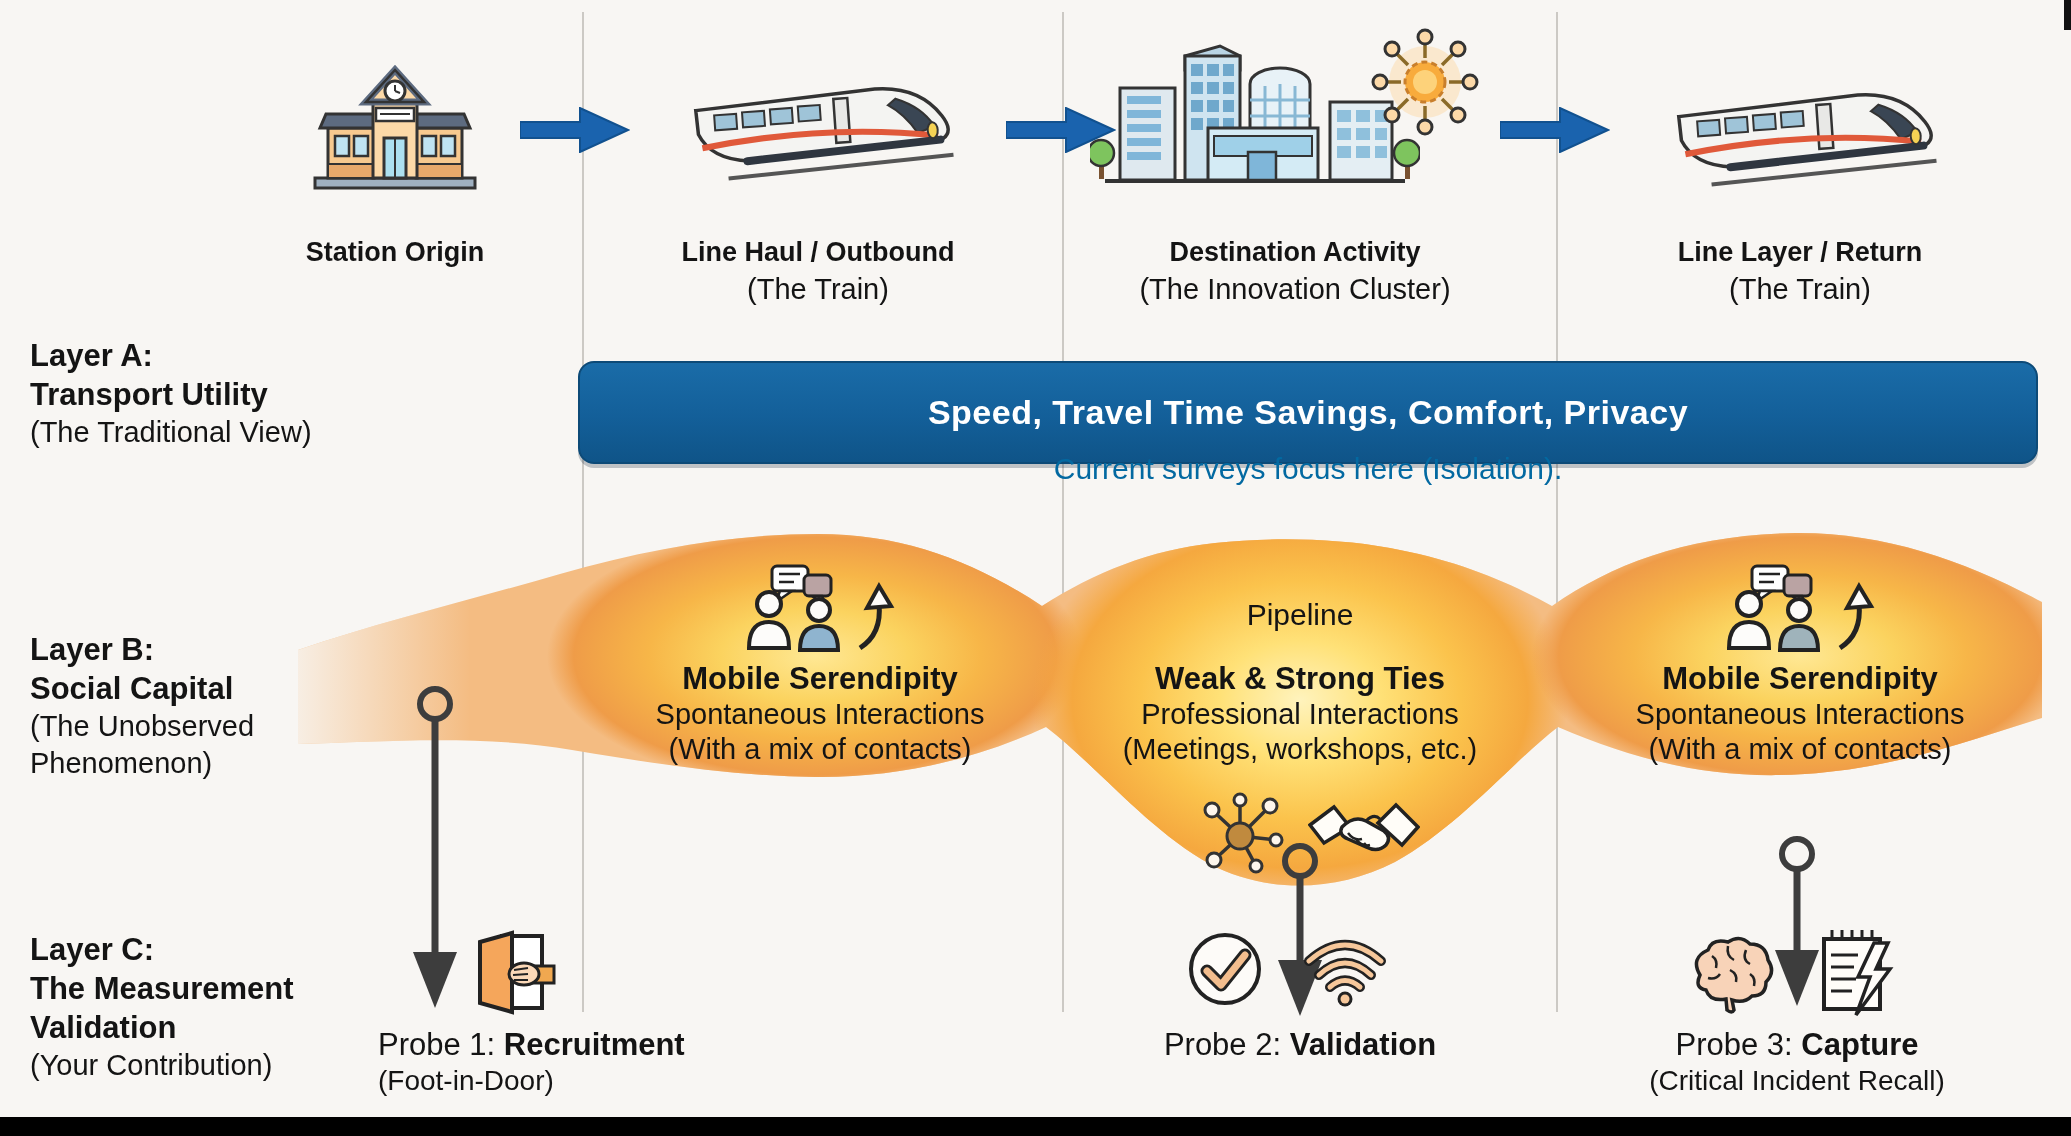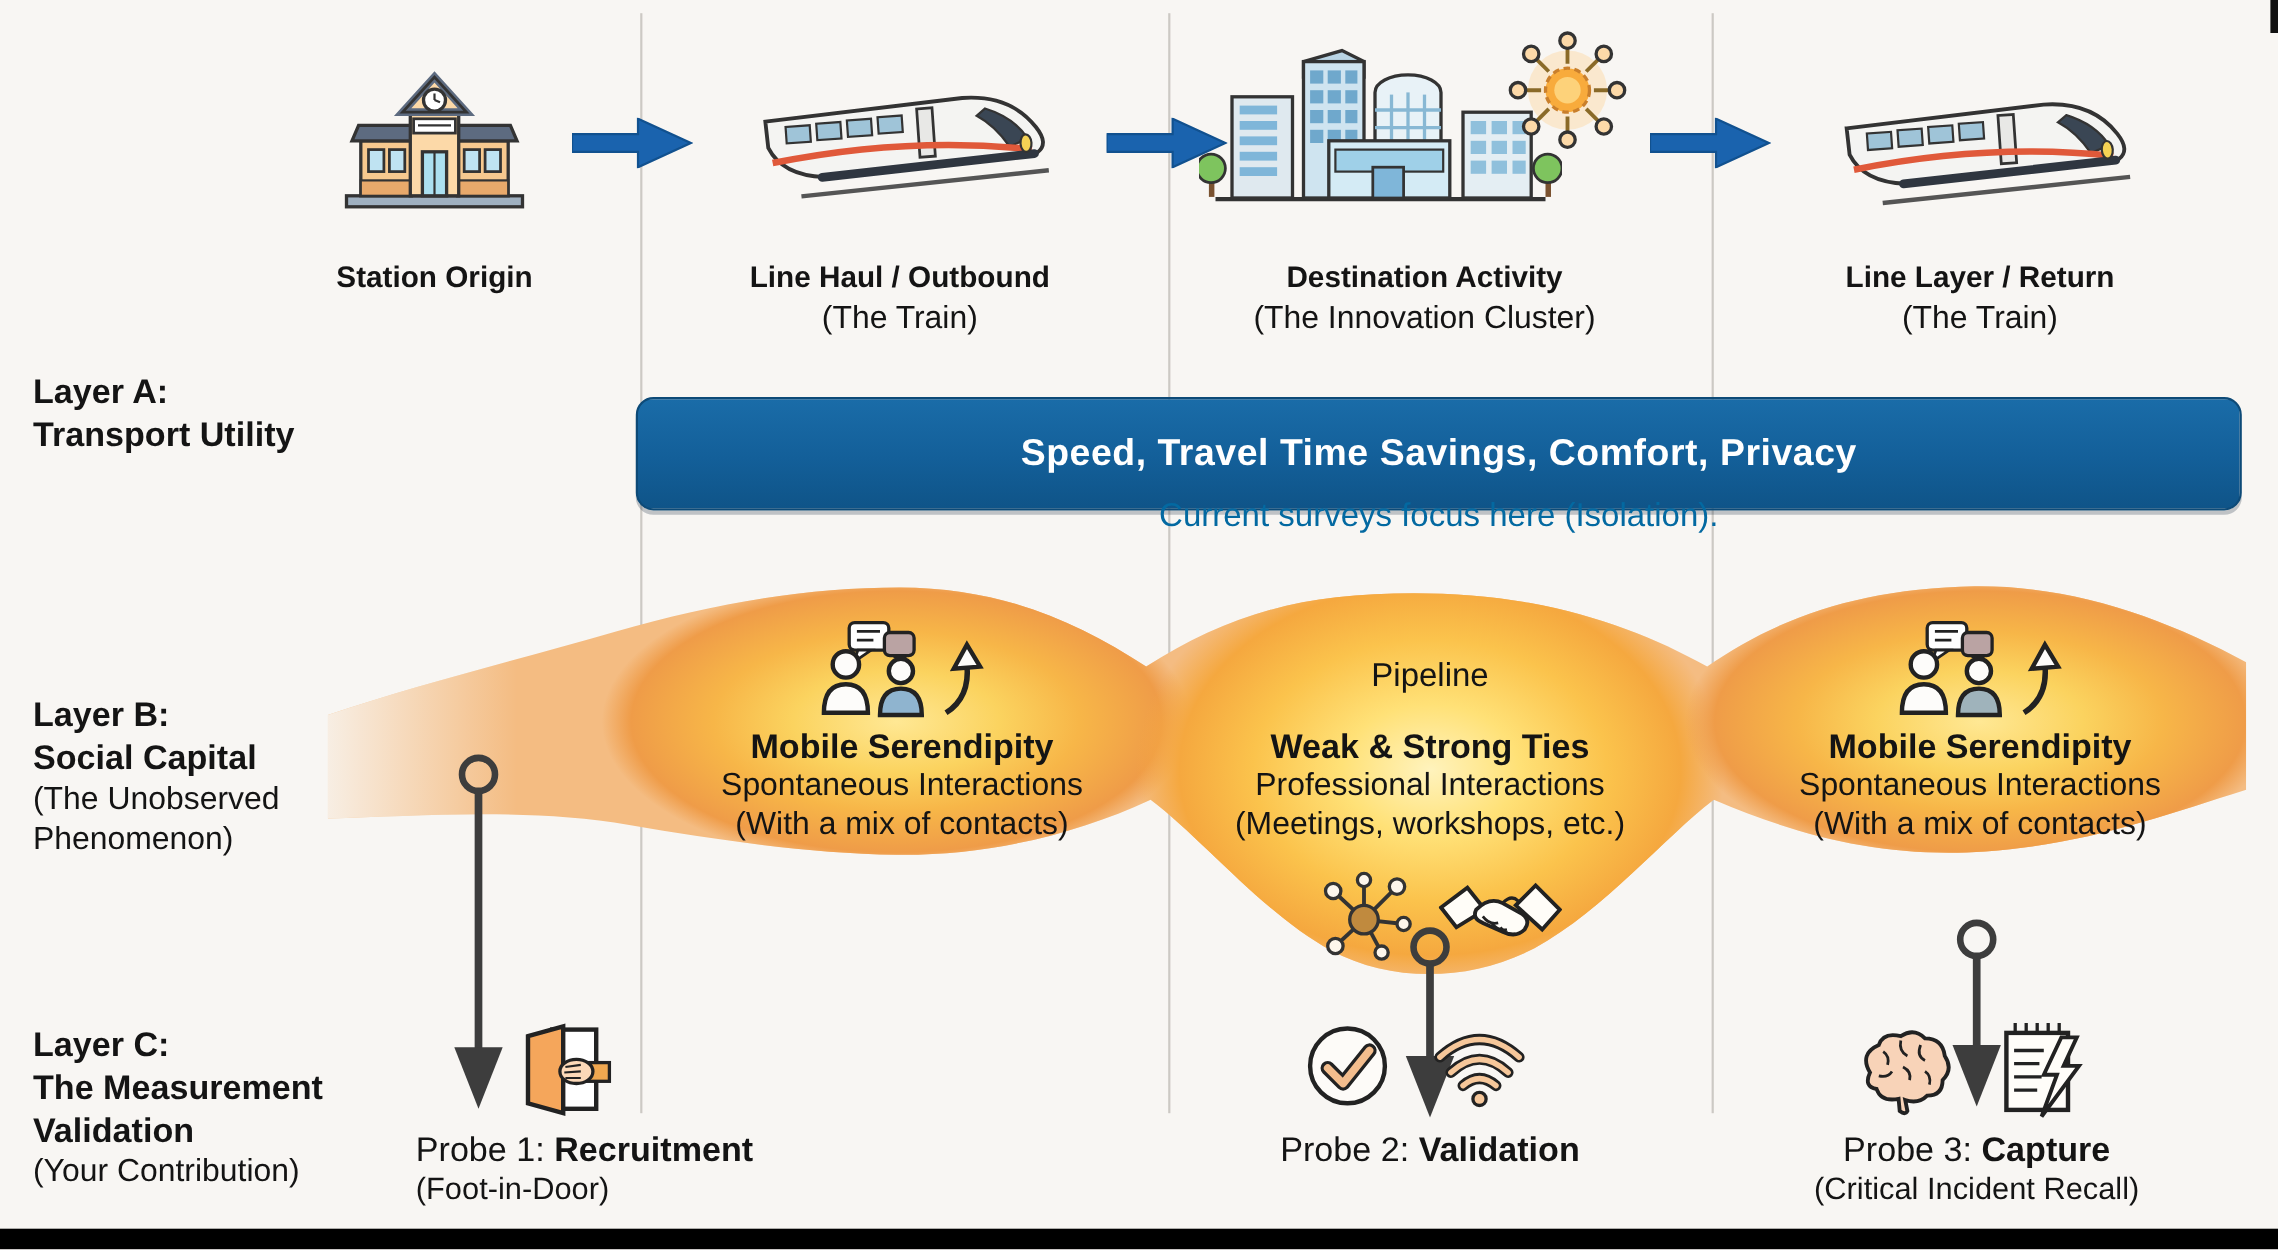--- a/index.html
+++ b/index.html
@@ -240,20 +240,21 @@
     <div class="col-sub">(The Innovation Cluster)</div>
   </div>
   <div class="col-head" style="left:1560px">
     <div class="col-title">Line Layer / Return</div>
     <div class="col-sub">(The Train)</div>
   </div>
 
   <div class="layer-label" style="top:336px">
     <div class="ll-b">Layer A:</div>
     <div class="ll-b">Transport Utility</div>
+    <div class="ll-r">(The Traditional View)</div>
   </div>
 
   <div class="banner">
     <span>Speed, Travel Time Savings, Comfort, Privacy</span>
   </div>
   <div class="note">Current surveys focus here (Isolation).</div>
 
   <div class="layer-label" style="top:630px">
     <div class="ll-b">Layer B:</div>
     <div class="ll-b">Social Capital</div>

